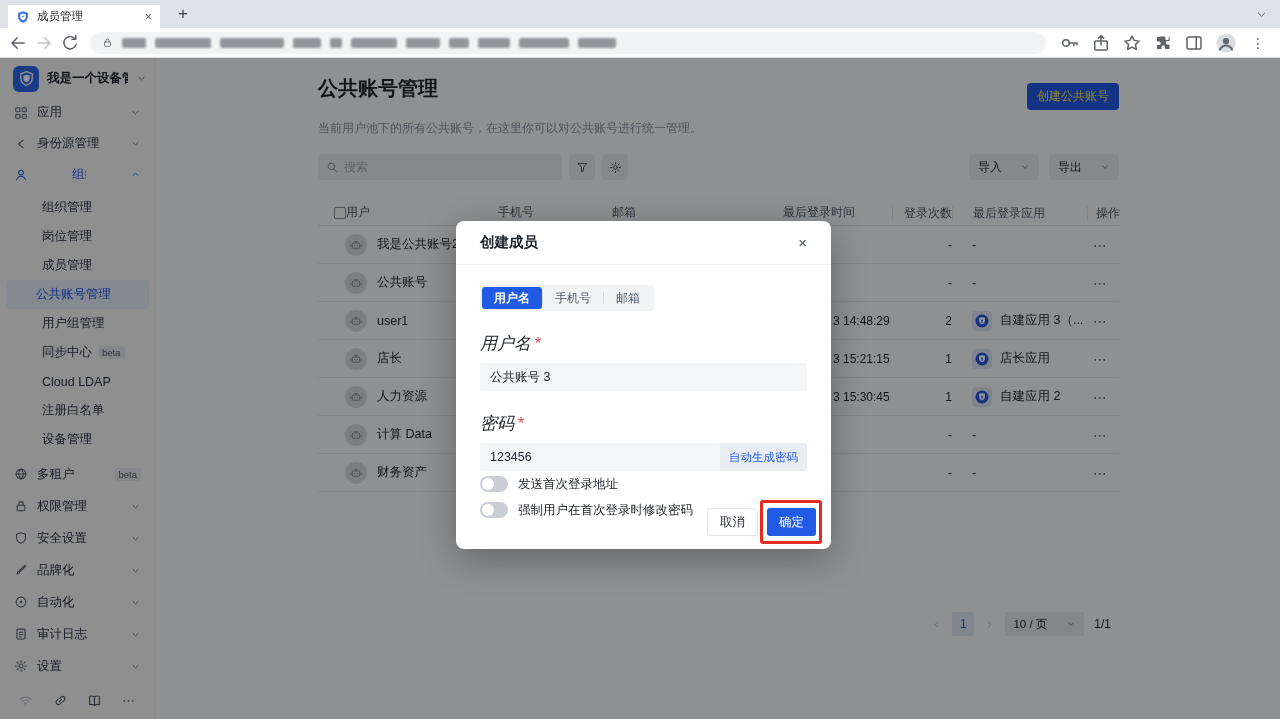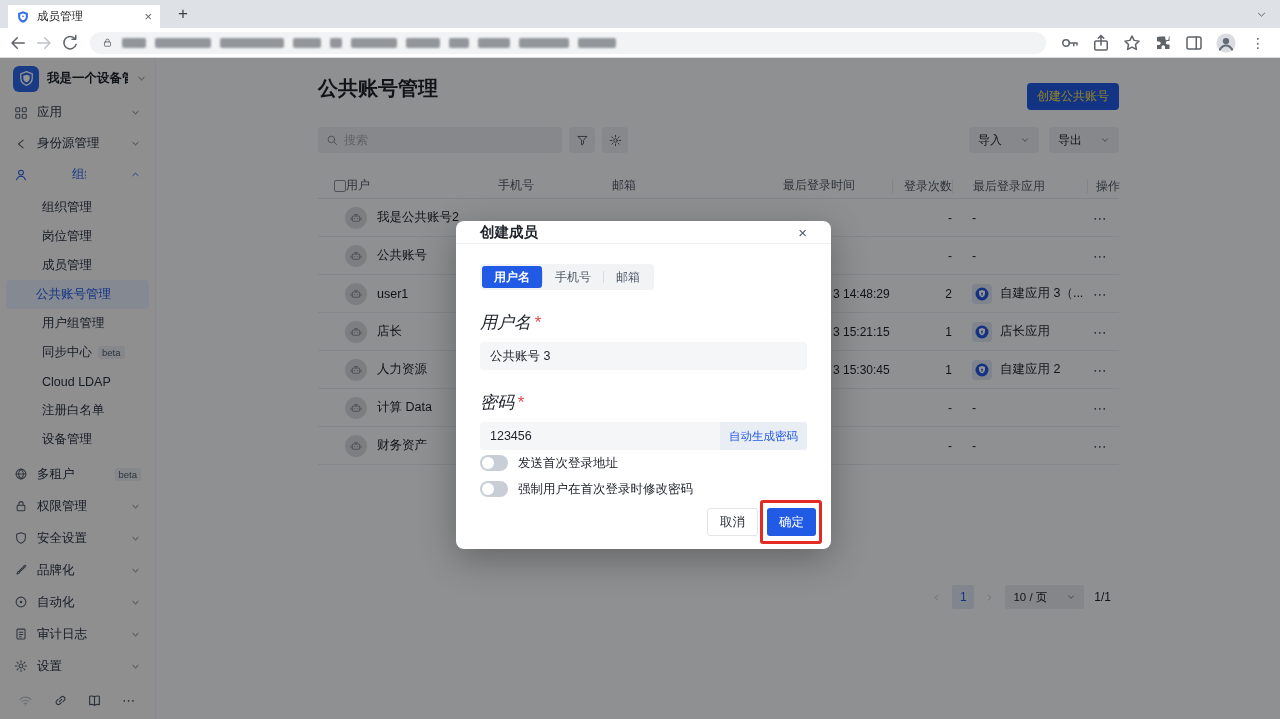--- a/index.html
+++ b/index.html
@@ -104,21 +104,21 @@
   #pg-current{width:22px;height:24px;background:#dfe6f5;border-radius:2px;color:#215ae5;
     font-size:12px;display:flex;align-items:center;justify-content:center;}
   #pg-size{height:24px;background:#e4e7ec;border-radius:2px;font-size:11.5px;color:#1d2129;
     display:flex;align-items:center;gap:19px;padding:0 8px;}
   #pg-size .chev{width:10px;height:10px;}
   #pg-total{font-size:12px;color:#1d2129;}
 
   
   #modal{position:absolute;left:456px;top:221px;width:375px;height:328px;background:#fff;
     border-radius:8px;box-shadow:0 10px 36px rgba(0,0,0,.3);z-index:6;}
-  #m-header{height:23px;display:flex;align-items:center;justify-content:space-between;
+  #m-header{height:44px;display:flex;align-items:center;justify-content:space-between;
     padding:0 24px;border-bottom:1px solid #eef0f2;}
   #m-title{font-size:14.5px;font-weight:700;color:#1d2129;}
   #m-close{color:#4e5969;font-size:15px;line-height:1;}
   #m-body{padding:20px 24px 0;}
   #seg{display:inline-flex;align-items:center;background:#f2f3f5;border-radius:4px;padding:2px;height:26px;}
   .seg-item{height:22px;line-height:22px;padding:0 12px;font-size:12px;color:#4e5969;border-radius:3px;}
   .seg-item.active{background:#215ae5;color:#fff;font-weight:700;}
   .seg-sep{width:1px;height:12px;background:#d9dce2;}
   .fld-label{margin-top:21px;font-size:17px;color:#1d2129;font-style:italic;}
   .req{color:#e5484d;margin-left:3px;}
@@ -451,20 +451,21 @@
         </span>
       <span class="fi" style="font-size:13px;letter-spacing:1px">⋯</span>
     </div>
   </div>
 
   <div id="content">
     <div id="title-row">
       <div id="page-title">公共账号管理</div>
       <button id="create-btn">创建公共账号</button>
     </div>
+    <div id="subtitle">当前用户池下的所有公共账号，在这里你可以对公共账号进行统一管理。</div>
 
     <div id="tools-row">
       <div id="search-box">
         <span class="ic">
             <svg viewBox="0 0 16 16" width="100%" height="100%" fill="none" stroke="currentColor" stroke-width="1.2" stroke-linecap="round" stroke-linejoin="round">
               <circle cx="7.2" cy="7.2" r="4.4"></circle>
               <path d="M10.5 10.5L14 14"></path>
             </svg>
           </span>
         <span>搜索</span>

